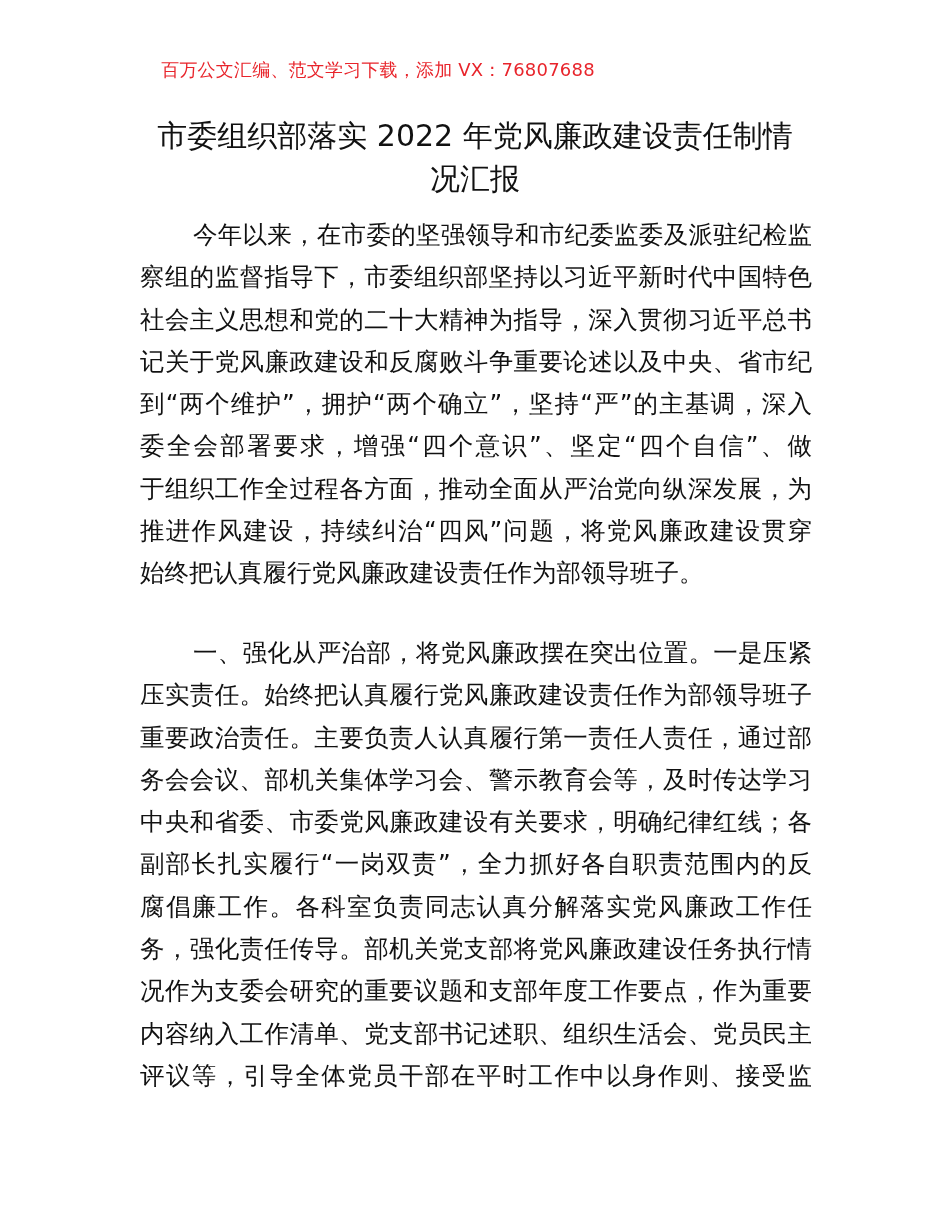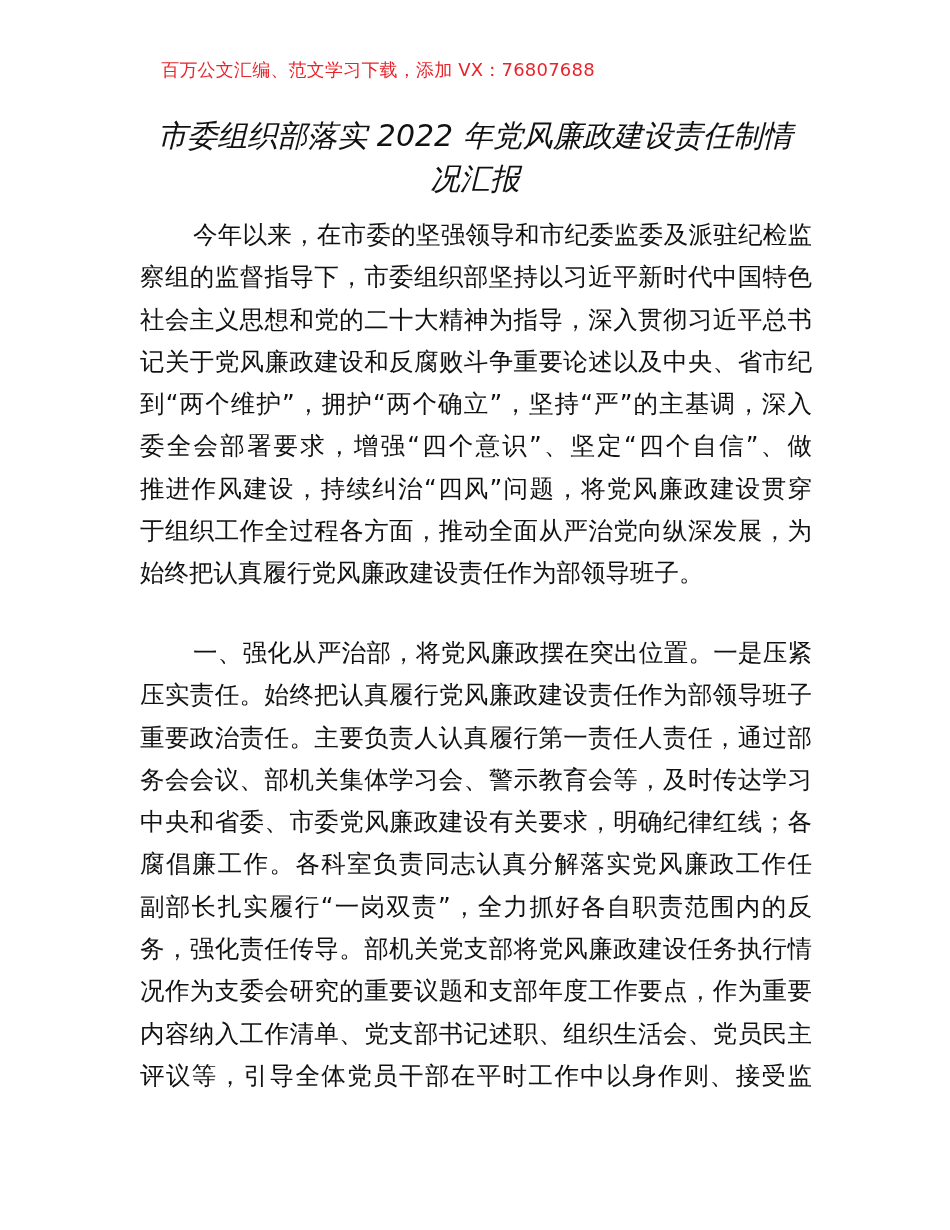--- a/index.html
+++ b/index.html
@@ -28,21 +28,20 @@
   }
   .doc-title {
     position: absolute;
     top: 114px;
     left: 120px;
     width: 710px;
     text-align: center;
     font-size: 30px;
     line-height: 43px;
     color: #111111;
-    font-style: italic;
   }
   .doc-title .title-line {
     display: block;
     white-space: nowrap;
   }
   .doc-body {
     position: absolute;
     left: 140px;
     width: 672px;
     font-size: 24.5px;
@@ -80,32 +79,32 @@
 
 <div class="doc-body" style="top:0;">
 
   <div class="paragraph" style="top:214px;">
     <span class="text-line indent">今年以来，在市委的坚强领导和市纪委监委及派驻纪检监</span>
     <span class="text-line">察组的监督指导下，市委组织部坚持以习近平新时代中国特色</span>
     <span class="text-line">社会主义思想和党的二十大精神为指导，深入贯彻习近平总书</span>
     <span class="text-line">记关于党风廉政建设和反腐败斗争重要论述以及中央、省市纪</span>
     <span class="text-line">到“两个维护”，拥护“两个确立”，坚持“严”的主基调，深入</span>
     <span class="text-line">委全会部署要求，增强“四个意识”、坚定“四个自信”、做</span>
+    <span class="text-line">于组织工作全过程各方面，推动全面从严治党向纵深发展，为</span>
     <span class="text-line">推进作风建设，持续纠治“四风”问题，将党风廉政建设贯穿</span>
-    <span class="text-line">于组织工作全过程各方面，推动全面从严治党向纵深发展，为</span>
     <span class="text-line last-line">始终把认真履行党风廉政建设责任作为部领导班子。</span>
   </div>
 
   <div class="paragraph" style="top:632px;">
     <span class="text-line indent">一、强化从严治部，将党风廉政摆在突出位置。一是压紧</span>
     <span class="text-line">压实责任。始终把认真履行党风廉政建设责任作为部领导班子</span>
     <span class="text-line">重要政治责任。主要负责人认真履行第一责任人责任，通过部</span>
     <span class="text-line">务会会议、部机关集体学习会、警示教育会等，及时传达学习</span>
     <span class="text-line">中央和省委、市委党风廉政建设有关要求，明确纪律红线；各</span>
+    <span class="text-line">副部长扎实履行“一岗双责”，全力抓好各自职责范围内的反</span>
     <span class="text-line">腐倡廉工作。各科室负责同志认真分解落实党风廉政工作任</span>
-    <span class="text-line">副部长扎实履行“一岗双责”，全力抓好各自职责范围内的反</span>
     <span class="text-line">务，强化责任传导。部机关党支部将党风廉政建设任务执行情</span>
     <span class="text-line">况作为支委会研究的重要议题和支部年度工作要点，作为重要</span>
     <span class="text-line">内容纳入工作清单、党支部书记述职、组织生活会、党员民主</span>
     <span class="text-line">评议等，引导全体党员干部在平时工作中以身作则、接受监</span>
   </div>
 
 </div>
 
 </body></html>

